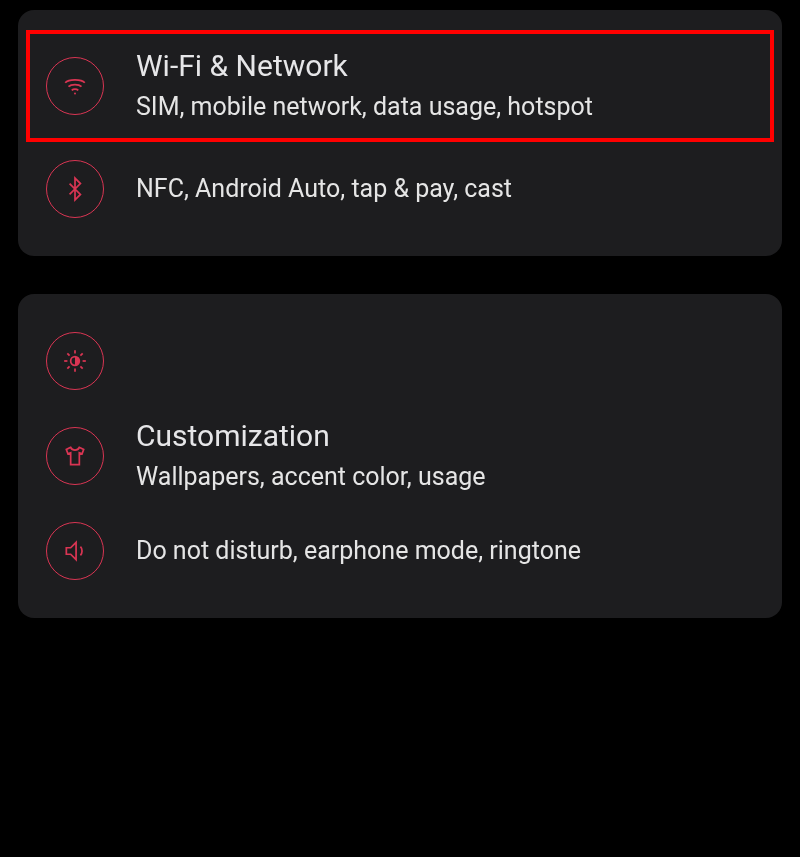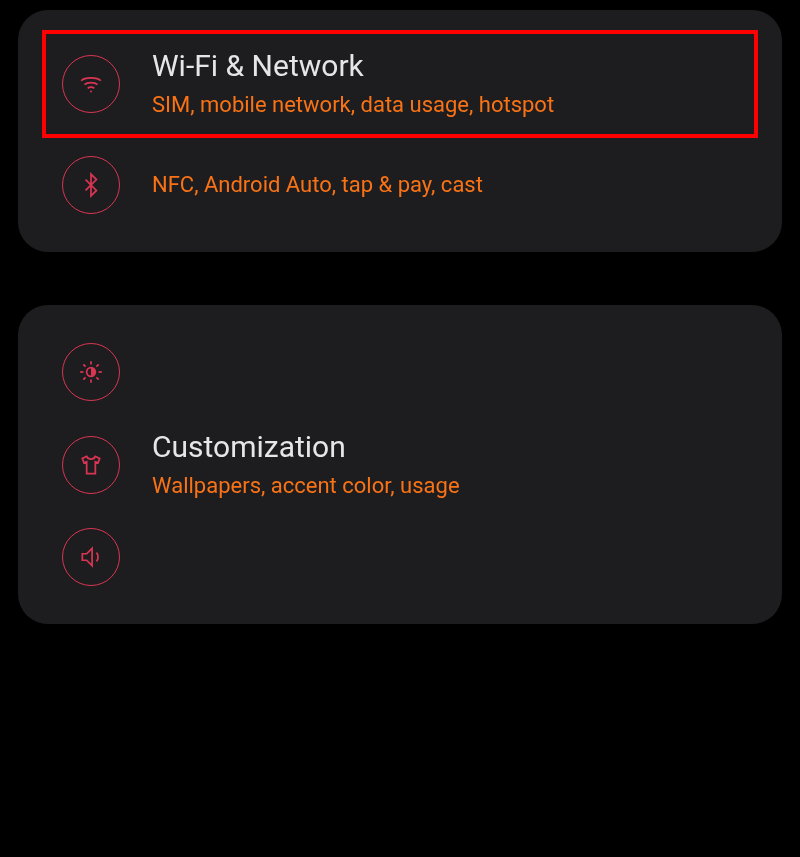--- a/index.html
+++ b/index.html
@@ -10,23 +10,23 @@
     body {
       width: 800px;
       height: 857px;
       background: #000000;
       font-family: -apple-system, BlinkMacSystemFont, "Segoe UI", Roboto, sans-serif;
       padding: 10px 18px;
       overflow: hidden;
     }
     .card {
       background: #1d1d1f;
-      border-radius: 30px;
-      padding: 24px 16px;
-      margin-bottom: 53px;
+      border-radius: 16px;
+      padding: 24px 0;
+      margin-bottom: 38px;
     }
     .list-item {
       display: flex;
       align-items: center;
       padding: 14px 28px;
       cursor: pointer;
     }
     .highlighted {
       border: 4px solid #ff0000;
       margin: -4px 8px 4px 8px;
@@ -54,22 +54,22 @@
       flex: 1;
     }
     .item-title {
       color: #e6e6e8;
       font-size: 30px;
       font-weight: 400;
       line-height: 1.2;
       margin-bottom: 6px;
     }
     .item-subtitle {
-      color: #f97316;
-      font-size: 22px;
+      color: #e5e5e5;
+      font-size: 25px;
       font-weight: 400;
       line-height: 1.35;
     }
   </style>
 </head>
 <body>
 
 <div class="card">
 
   <div class="list-item highlighted">
@@ -132,16 +132,17 @@
   </div>
 
   <div class="list-item">
     <div class="icon-circle">
       <svg viewBox="0 0 24 24">
         <path d="M4 9 L4 15 L8 15 L13 20 L13 4 L8 9 Z"></path>
         <path d="M17 8 C19 10, 19 14, 17 16"></path>
       </svg>
     </div>
     <div class="text-block">
+      <div class="item-subtitle">Do not disturb, earphone mode, ringtone</div>
     </div>
   </div>
 
 </div>
 
 </body></html>

